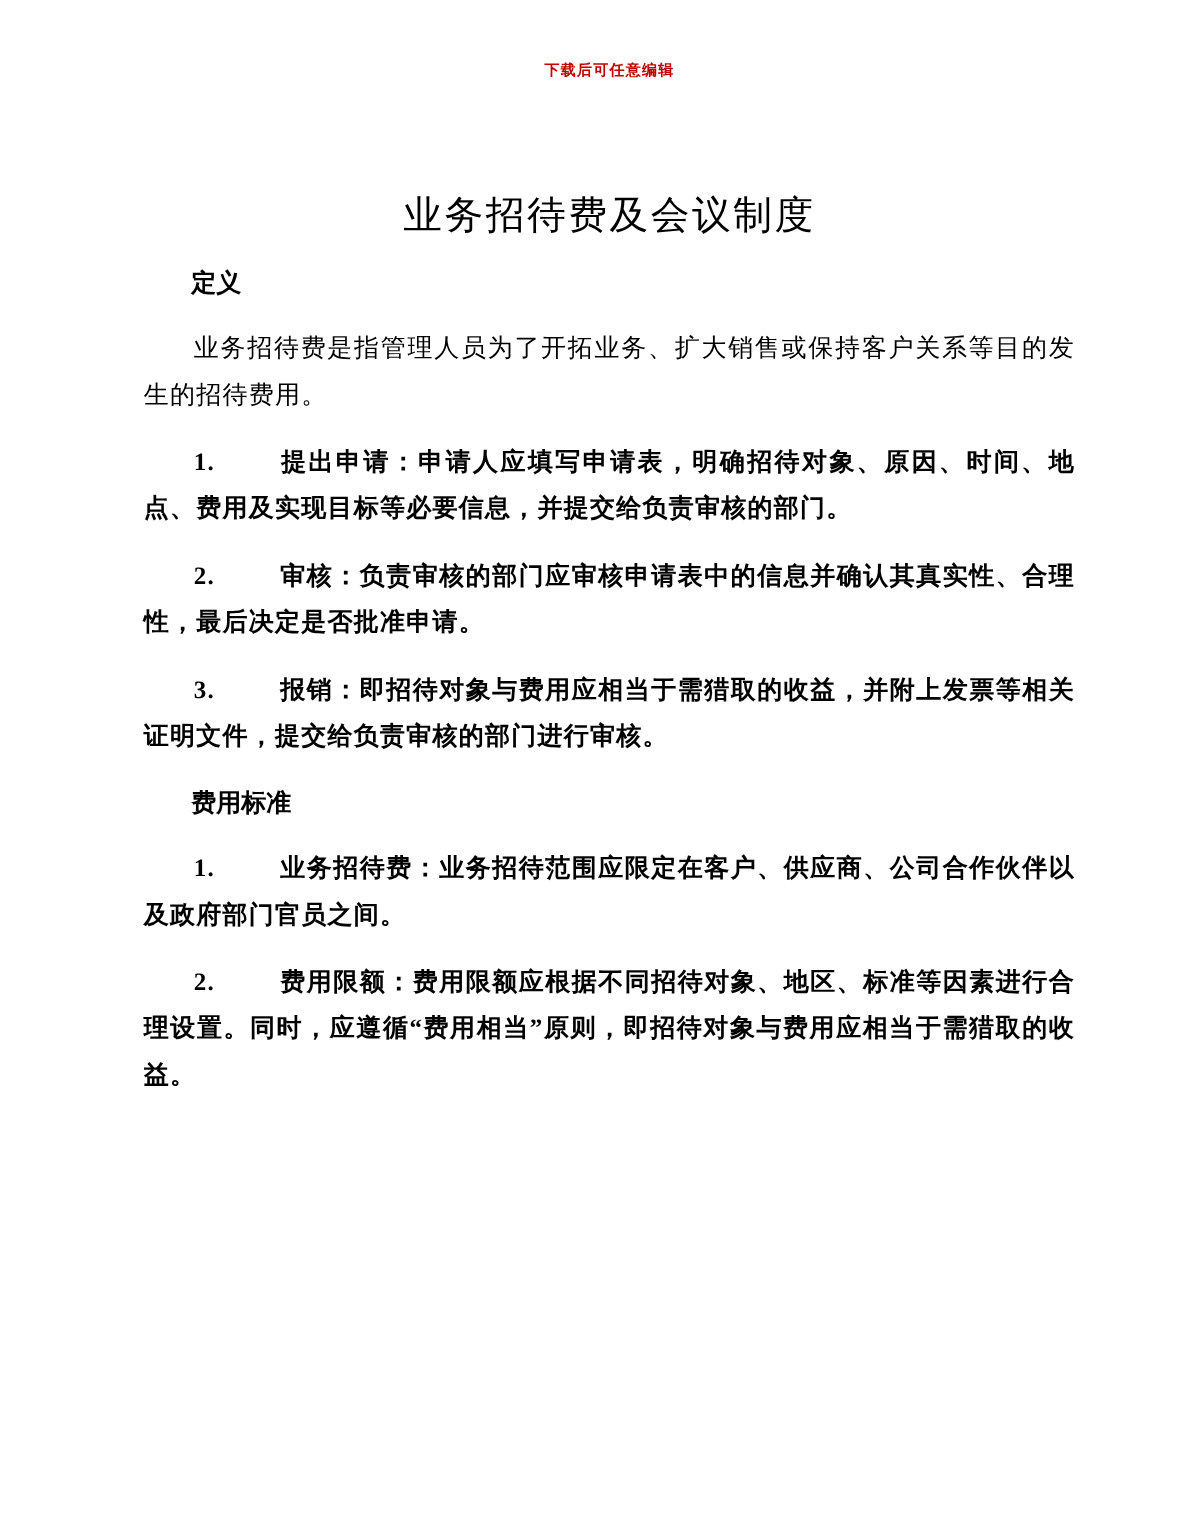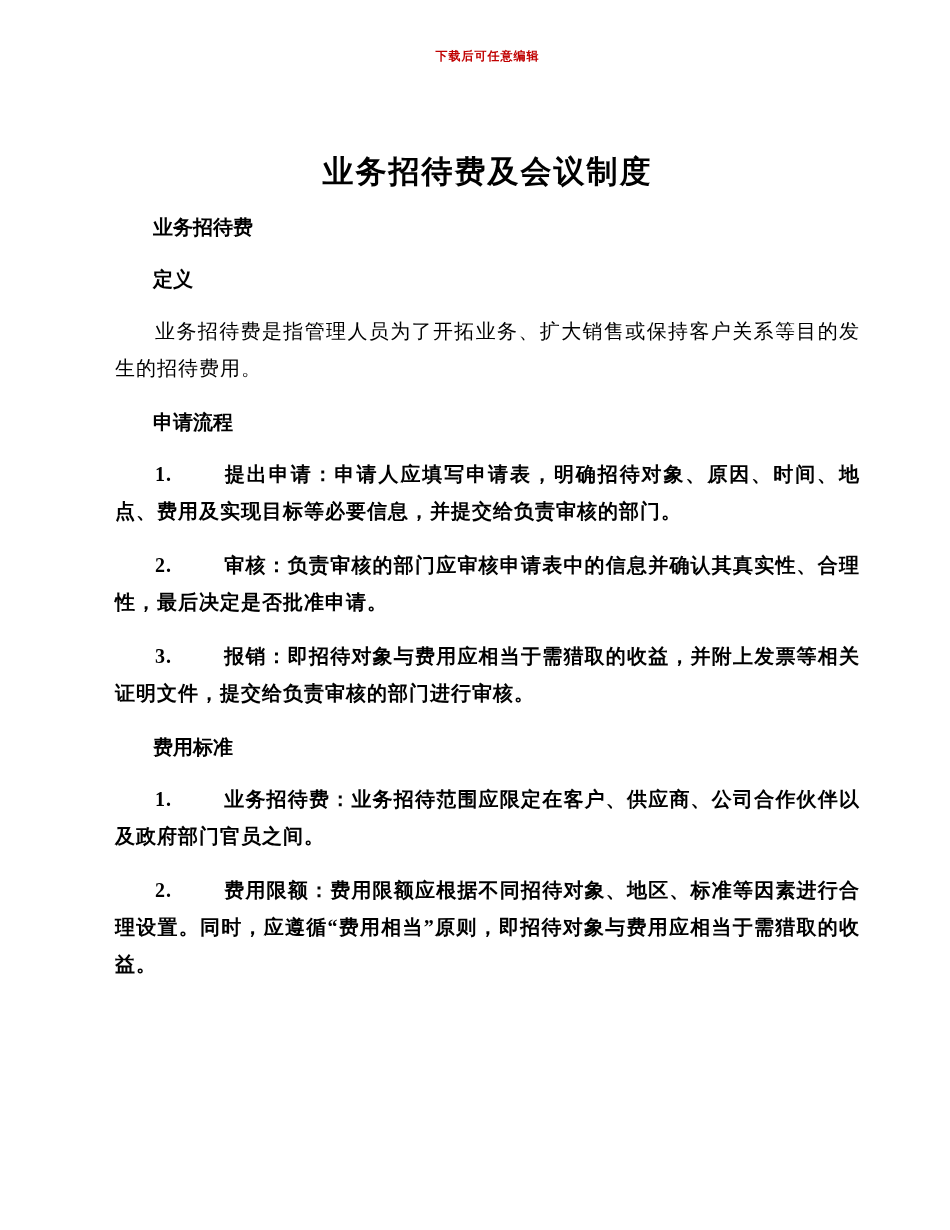--- a/index.html
+++ b/index.html
@@ -22,21 +22,21 @@
     text-align: center;
     font-size: 12px;
     font-weight: bold;
     color: #c00000;
     margin-bottom: 86px;
     letter-spacing: 1px;
   }
   .doc-title {
     text-align: center;
     font-size: 31px;
-    font-weight: bold;
+    font-weight: normal;
     letter-spacing: 2px;
     margin-bottom: 12px;
   }
   .heading {
     font-size: 20px;
     font-weight: bold;
     line-height: 36px;
     text-indent: 38px;
     margin-top: 16px;
     margin-bottom: 16px;
@@ -64,27 +64,25 @@
 </style>
 </head>
 <body>
 
 <div class="page">
 
   <div class="header-note">下载后可任意编辑</div>
 
   <h1 class="doc-title">业务招待费及会议制度</h1>
 
-  <p class="heading">业务招待费</p>
 
   <p class="heading">定义</p>
 
   <p class="body-para">业务招待费是指管理人员为了开拓业务、扩大销售或保持客户关系等目的发生的招待费用。</p>
 
-  <p class="heading">申请流程</p>
 
   <p class="list-para">
     <span class="num">1.</span><span class="tab"></span><span>提出申请：申请人应填写申请表，明确招待对象、原因、时间、地点、费用及实现目标等必要信息，并提交给负责审核的部门。</span>
   </p>
 
   <p class="list-para">
     <span class="num">2.</span><span class="tab"></span><span>审核：负责审核的部门应审核申请表中的信息并确认其真实性、合理性，最后决定是否批准申请。</span>
   </p>
 
   <p class="list-para">

